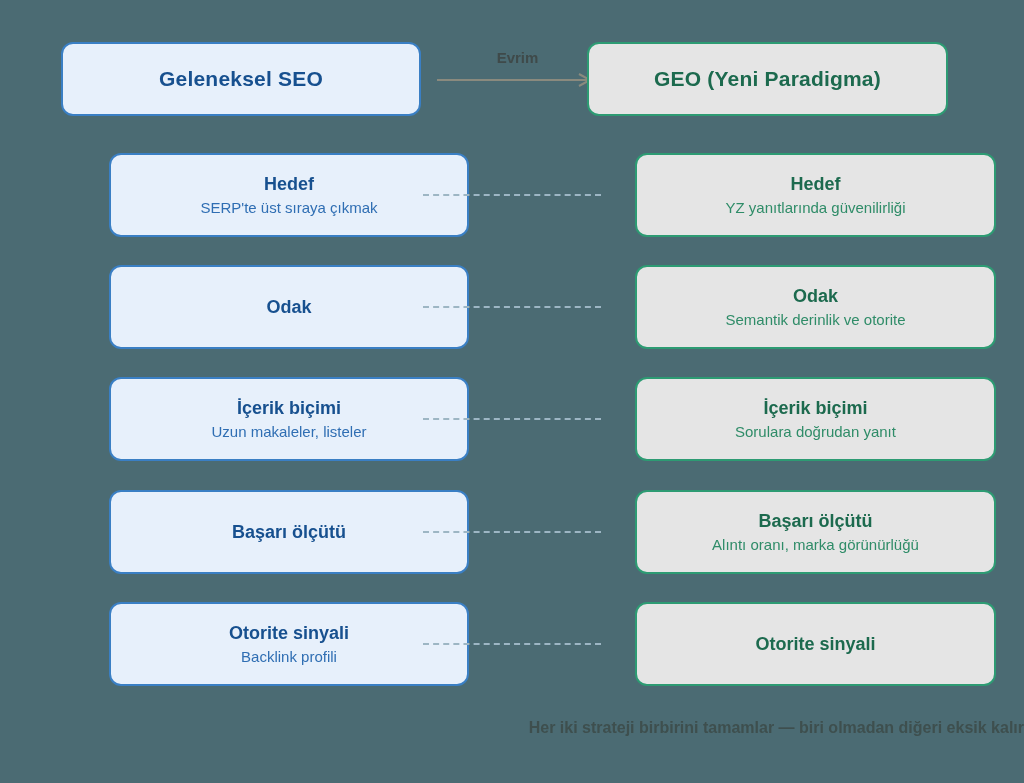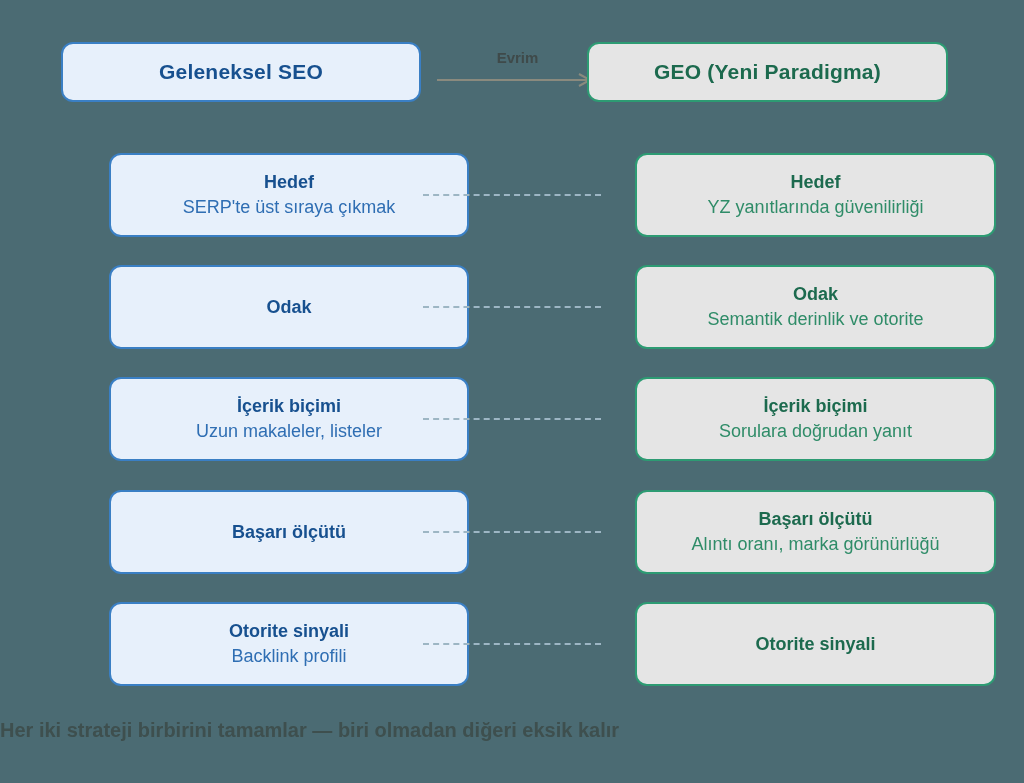--- a/index.html
+++ b/index.html
@@ -46,21 +46,21 @@
     border: 2px solid #3a7fc4;
   }
   .card.right {
     left: 587px;
     width: 361px;
     background: #e5e5e5;
     border: 2px solid #2d9b73;
   }
   .card.head {
     top: 0;
-    height: 60px;
+    height: 74px;
   }
   .card-head-title {
     font-size: 21px;
     font-weight: bold;
     letter-spacing: .2px;
   }
   .card.left .card-head-title { color: #17508f; }
   .card.right .card-head-title { color: #1c6a4e; }
 
   
@@ -102,21 +102,21 @@
     height: 84px;
     padding: 0 12px;
     margin-left: 48px;
   }
   .item-title {
     font-size: 18px;
     font-weight: bold;
     line-height: 1.25;
   }
   .item-sub {
-    font-size: 18px;
+    font-size: 15px;
     line-height: 1.3;
     margin-top: 3px;
   }
   .card.left .item-title { color: #17508f; }
   .card.left .item-sub   { color: #2f6eb3; }
   .card.right .item-title { color: #1c6a4e; }
   .card.right .item-sub   { color: #2f8c68; }
 
   .connector {
     position: absolute;
@@ -126,22 +126,22 @@
     height: 2px;
     border-top: 2px dashed #9db6c4;
   }
 
   
   .footer-note {
     position: absolute;
     left: 0;
     top: 719px;
     width: 1024px;
-    text-align: left;
-    font-size: 20px;
+    text-align: right;
+    font-size: 16px;
     font-weight: bold;
     color: #3e4f4e;
   }
 </style>
 </head>
 <body>
 
 <div id="infographic">
 
   <div class="header-row">

